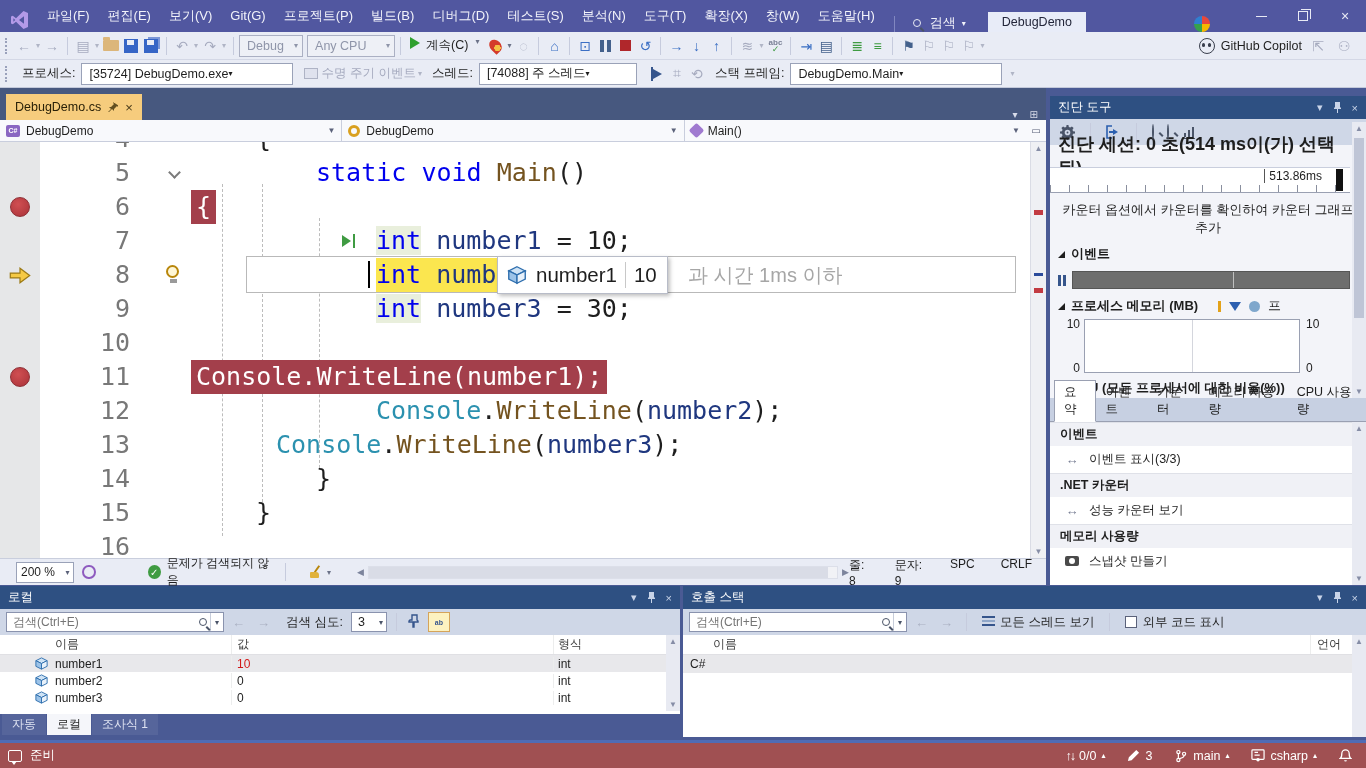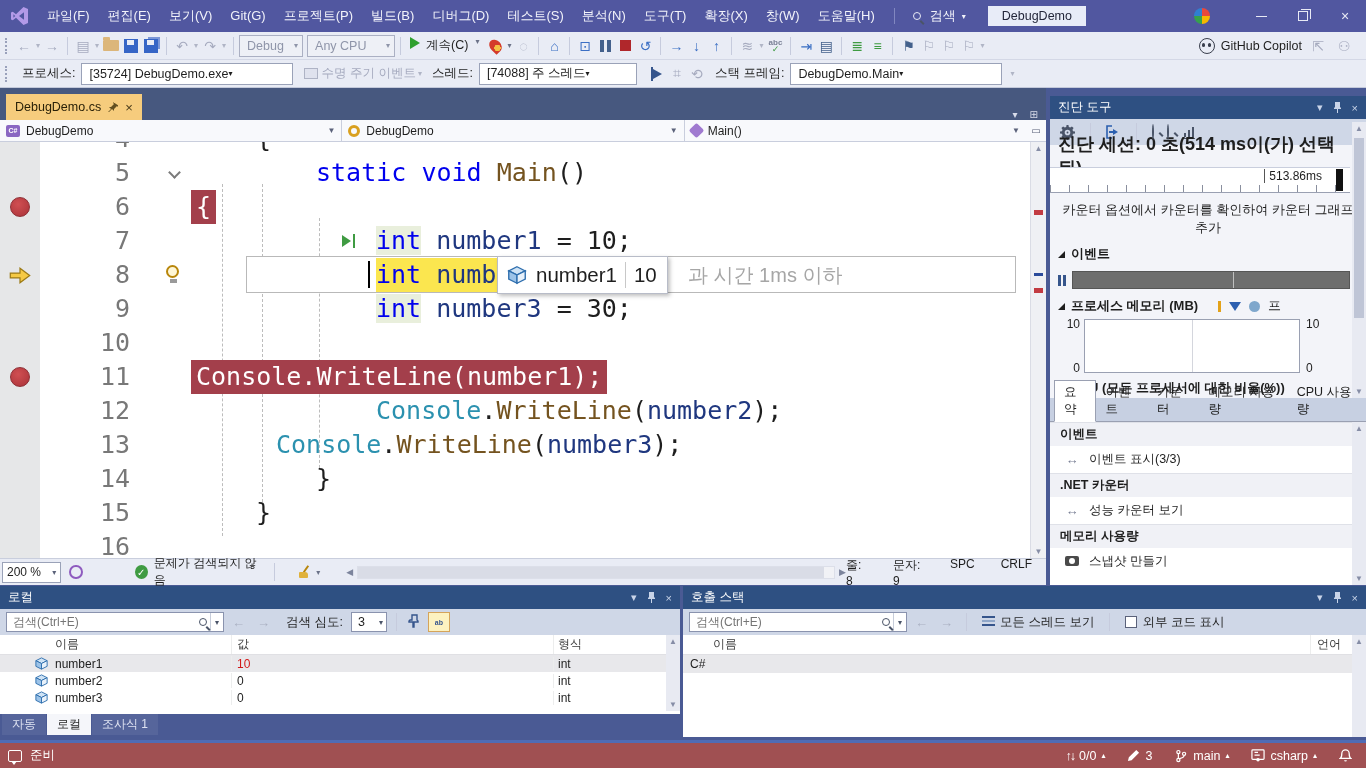--- a/index.html
+++ b/index.html
@@ -1,21 +1,21 @@
 <!DOCTYPE html>
 <html><head>
 <meta charset="utf-8">
 <style>
   * { margin:0; padding:0; box-sizing:border-box; cursor:default; }
   html,body { width:1366px; height:768px; overflow:hidden; }
   body { font-family:"Liberation Sans","DejaVu Sans",sans-serif; font-size:12.5px; color:#1e1e1e; }
   #root { position:relative; width:1366px; height:768px; background:#4a5a94; }
 
   
-  #titlebar { position:absolute; left:0; top:0; width:1366px; height:32px; background:#5157a0; display:flex; align-items:center; color:#f2f3fa; font-size:13px; }
+  #titlebar { position:absolute; left:0; top:0; width:1366px; height:32px; background:#5157a0; display:flex; align-items:flex-end; color:#f2f3fa; font-size:13px; }
   .vslogo { width:24px; height:24px; margin:0 6px 0 8px; display:flex; align-items:center; justify-content:center; }
   .menu-item { padding:0 9px; line-height:32px; }
   .tb-sep { width:1px; height:16px; background:#8187c0; margin:0 10px; }
   .search-box { display:flex; align-items:center; gap:6px; padding:0 8px; }
   .badge-solution { background:#e8ecf8; color:#23263a; padding:3px 14px; margin-left:14px; font-size:12.5px; }
   .pinwheel { width:16px; height:16px; border-radius:50%; background:conic-gradient(#e8483c 0 25%, #f5b800 25% 50%, #36a14d 50% 75%, #2f7fd0 75%); margin-left:auto; margin-right:30px; }
   .winbtn { width:42px; height:32px; display:flex; align-items:center; justify-content:center; font-size:14px; color:#e8eaf5; }
   .restore-glyph { width:10px; height:10px; border:1px solid #e8eaf5; position:relative; }
   .restore-glyph:before { content:""; position:absolute; left:2px; top:-3px; width:9px; height:9px; border:1px solid #e8eaf5; border-left:none; border-bottom:none; }
   .min-glyph { width:11px; height:1px; background:#e8eaf5; }
@@ -98,21 +98,21 @@
   #caret { position:absolute; left:368px; top:119px; width:2px; height:27px; background:#000; z-index:4; }
   #perftip { position:absolute; left:688px; top:120px; font-size:20px; color:#a6a6a6; z-index:2; white-space:pre; }
   #datatip { position:absolute; left:497px; top:114px; height:38px; background:#fff; border:1px solid #b8bcc8; box-shadow:2px 2px 4px rgba(0,0,0,.25); display:flex; align-items:center; padding:0 10px 0 8px; gap:8px; z-index:5; font-size:20.5px; }
   #datatip .dt-sep { width:1px; height:26px; background:#c8c8c8; }
   #ed-vscroll { position:absolute; right:0; top:0; width:16px; height:100%; background:#eff0f4; border-left:1px solid #dadce5; }
   .vmark { position:absolute; left:3px; width:9px; height:5px; }
   .scroll-arrow { color:#868da6; font-size:8px; width:100%; text-align:center; position:absolute; }
 
   
   #edbottom { position:absolute; left:0; top:470px; width:1046px; height:27px; background:#e9ecf5; border-top:1px solid #c9cedd; display:flex; align-items:center; font-size:12px; }
-  .zoom-combo { width:62px; height:21px; background:#fff; border:1px solid #9aa2b8; margin-left:2px; display:flex; align-items:center; padding:0 4px; }
+  .zoom-combo { width:62px; height:21px; background:#fff; border:1px solid #9aa2b8; margin-left:16px; display:flex; align-items:center; padding:0 4px; }
   .zoom-combo .cv { flex:1; }
   .liveshare { width:14px; height:14px; border-radius:50%; border:2px solid #8e5bbf; margin:0 14px 0 8px; position:relative; }
   .ok-circle { width:14px; height:14px; border-radius:50%; background:#3f9b42; color:#fff; font-size:10px; display:flex; align-items:center; justify-content:center; margin-right:6px; }
   .broom { width:14px; height:14px; position:relative; margin:0 4px 0 10px; }
   .broom:before { content:""; position:absolute; left:8px; top:0; width:2px; height:8px; background:#b8860b; transform:rotate(35deg); }
   .broom:after { content:""; position:absolute; left:2px; top:7px; width:9px; height:6px; background:#e0b23c; border-radius:1px 3px 1px 1px; }
   .hscroll { width:505px; height:13px; background:#f1f2f6; border:1px solid #dcdfe9; margin:0 4px; }
   .hscroll i { display:block; width:98%; height:100%; background:#d9dce6; }
   .harrow { color:#7c849c; font-size:9px; }
   .ed-status-right { margin-left:auto; display:flex; gap:26px; margin-right:14px; color:#1e1e1e; }

